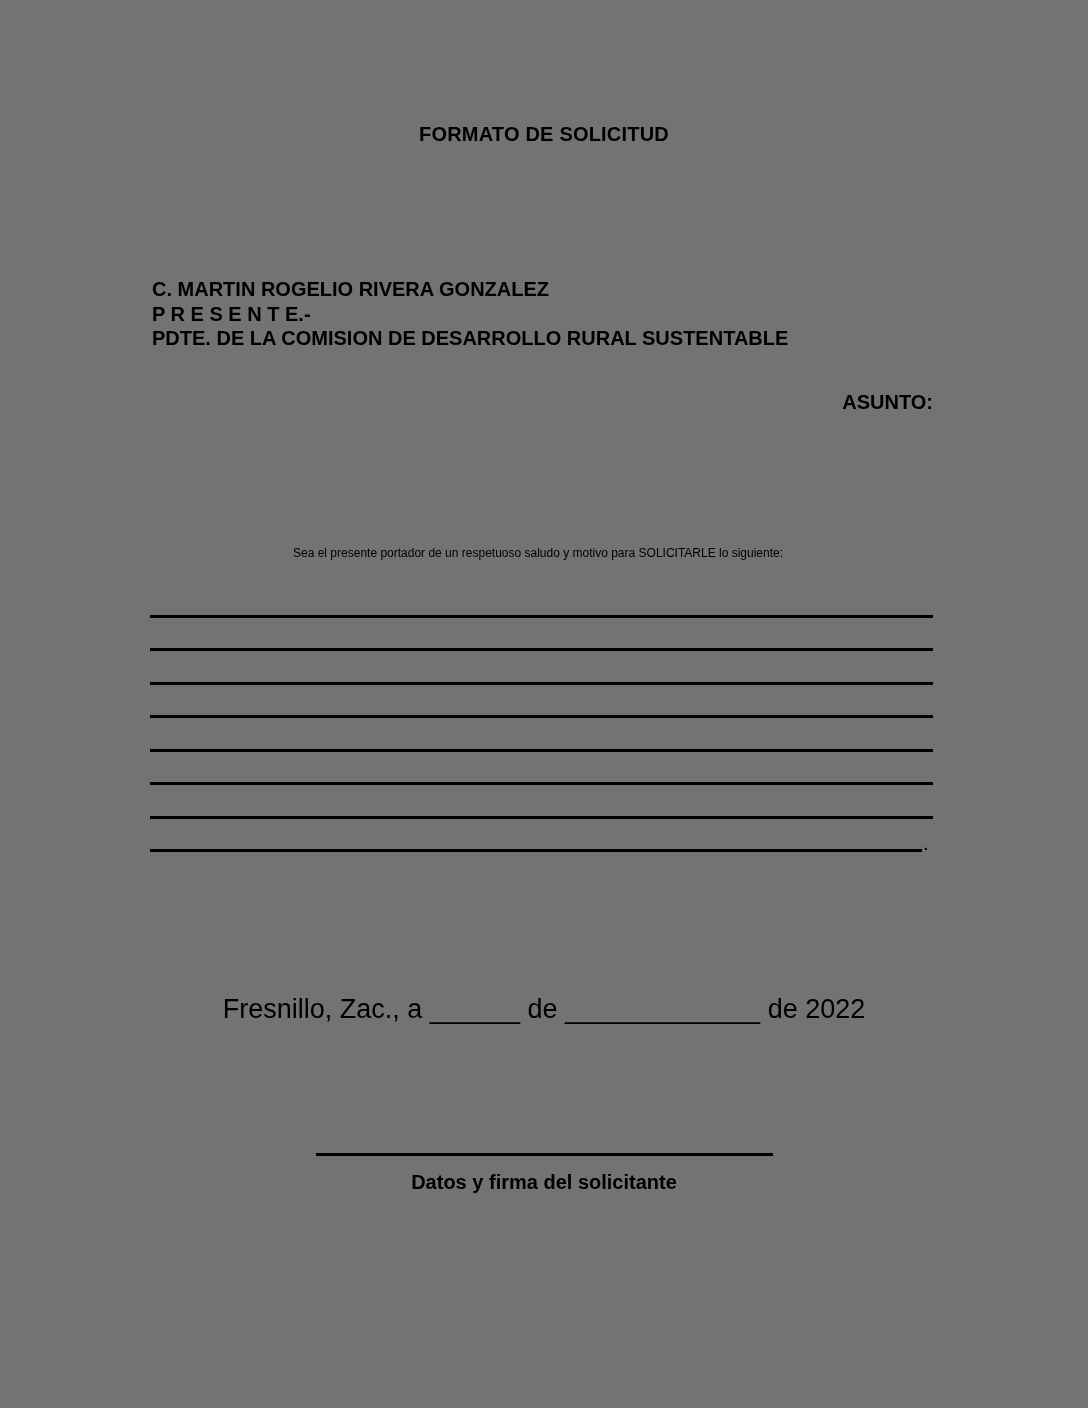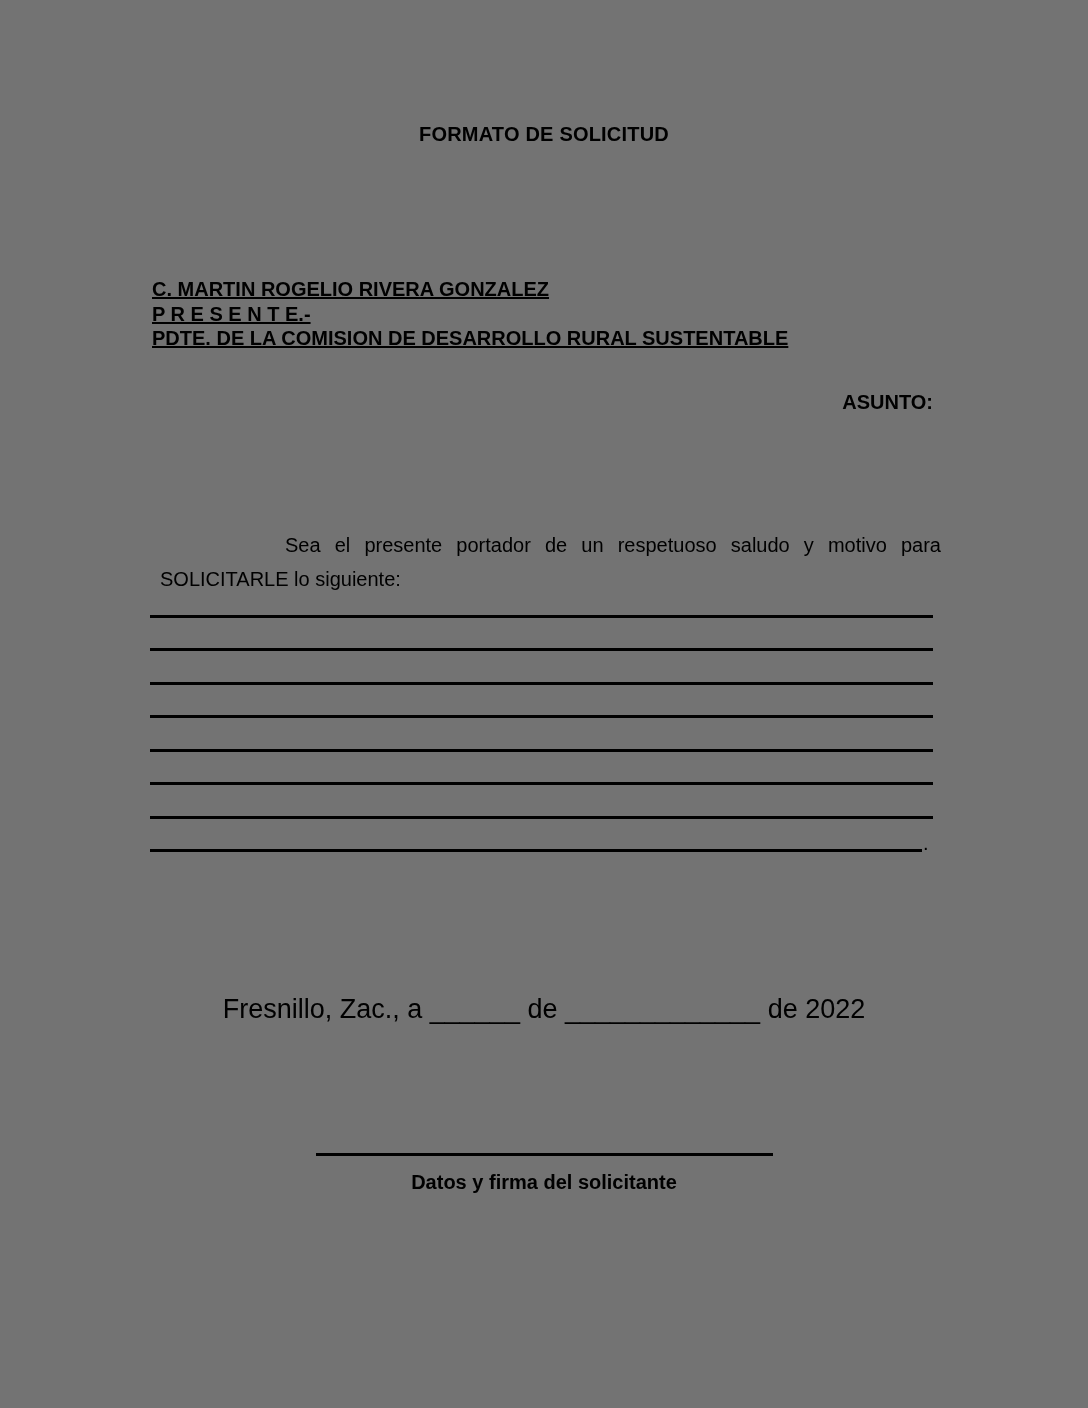--- a/index.html
+++ b/index.html
@@ -31,21 +31,20 @@
   }
 
   
   .recipient {
     position: absolute;
     top: 277px;
     left: 152px;
     font-size: 20px;
     font-weight: bold;
     line-height: 24.5px;
-    text-decoration: underline;
   }
 
   
   .subject-row {
     position: absolute;
     top: 391px;
     left: 530px;
     width: 403px;
     display: flex;
     align-items: flex-end;
@@ -61,22 +60,22 @@
     height: 20px;
     border-bottom: 3px solid #000;
   }
 
   
   .body-par {
     position: absolute;
     top: 521px;
     left: 152px;
     width: 781px;
-    margin: 8px;
-    font-size: 20px;
+    margin: 16px;
+    font-size: 12px;
     line-height: 33.5px;
     text-align: justify;
     text-indent: 125px;
   }
 
   
   .rules {
     position: absolute;
     top: 584px;
     left: 150px;

